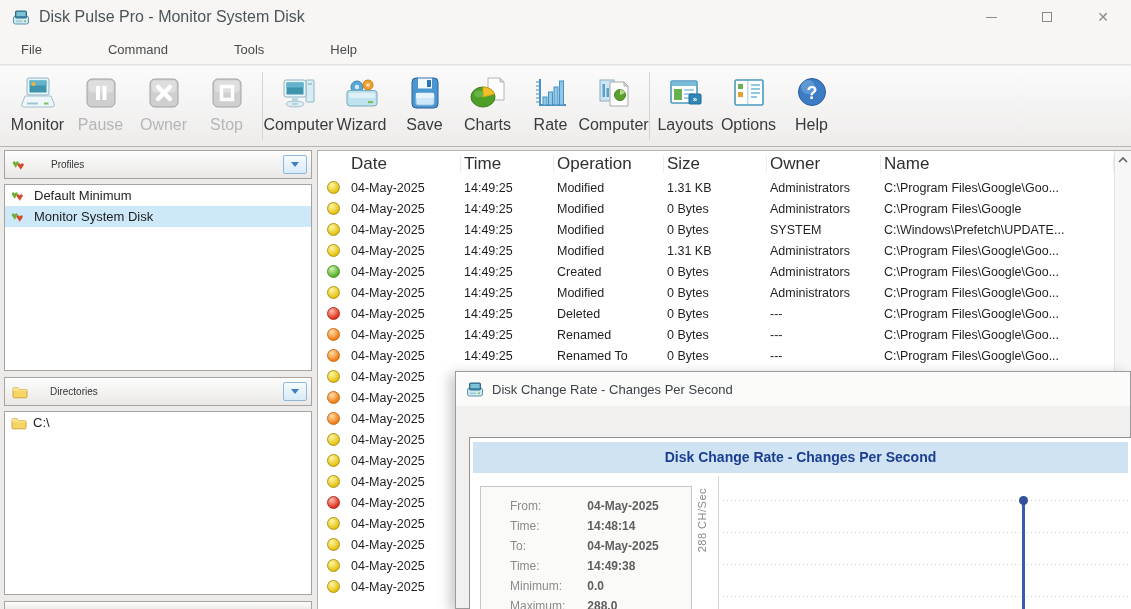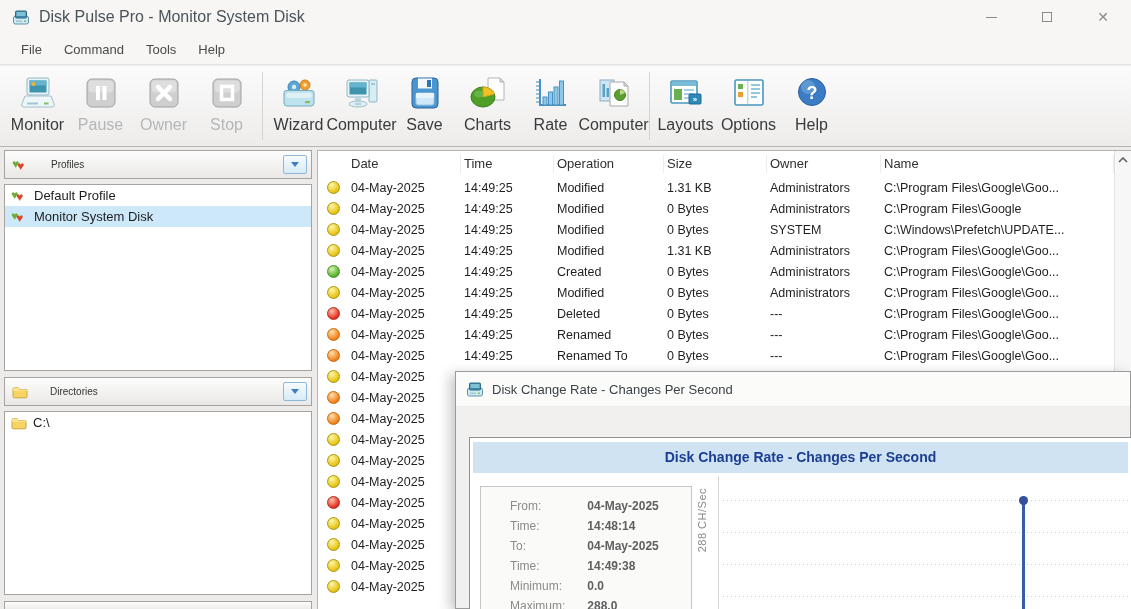--- a/index.html
+++ b/index.html
@@ -11,21 +11,21 @@
   .titlebar { position:absolute; left:0; top:0; right:0; height:34px; background:#f7f6f5; display:flex; align-items:center; }
   .app-icon { margin-left:12px; width:18px; height:18px; display:inline-flex; }
   .title-text { margin-left:9px; font-size:16px; color:#4a5459; }
   .win-controls { position:absolute; right:0; top:0; height:34px; display:flex; }
   .win-btn { width:56px; height:34px; display:flex; align-items:center; justify-content:center; color:#7e7e7e; }
   .glyph-min { width:11px; height:1px; background:#8a8a8a; display:inline-block; }
   .glyph-max { width:10px; height:10px; border:1px solid #8a8a8a; display:inline-block; }
   .glyph-close { font-size:14px; color:#8a8a8a; }
 
   
-  .menubar { position:absolute; left:0; top:34px; right:0; height:31px; background:#f7f6f5; display:flex; align-items:center; padding-left:10px; border-bottom:1px solid #e6e4e2; }
+  .menubar { position:absolute; left:0; top:34px; right:0; height:31px; background:#f7f6f5; display:flex; align-items:center; padding-left:10px; border-bottom:1px solid #e6e4e2;gap:44px; }
   .menu-item { font-size:13px; color:#4a4a4a; padding:5px 11px; cursor:default; }
 
   
   .toolbar { position:absolute; left:0; top:66px; right:0; height:81px; background:linear-gradient(#fcfbfb,#edeceb); border-bottom:1px solid #b7b5b3; display:flex; align-items:stretch; padding-left:6px; }
   .tb-group { display:flex; }
   .tb-sep { width:1px; background:#d6d4d2; margin:6px 4px; }
   .tb-btn { width:63px; padding-top:8px; display:flex; flex-direction:column; align-items:center; border-radius:3px; }
   .tb-icon { height:40px; display:flex; align-items:center; justify-content:center; }
   .tb-label { font-size:16px; color:#3a3a3a; margin-top:2px; }
   .tb-btn[data-state="disabled"] .tb-label { color:#b6b6b6; }
@@ -43,21 +43,21 @@
   .list-item[data-state="selected"] { background:#cde9f9; }
   .hearts { position:relative; width:17px; height:15px; display:inline-block; }
   .hearts span { position:absolute; font-size:12px; line-height:12px; }
   .heart-g { color:#6fae36; left:0; top:1px; }
   .heart-r { color:#d8472b; left:5px; top:3px; }
   .sliver { position:absolute; left:4px; width:308px; height:10px; border:1px solid #a6a3a0; background:linear-gradient(#fdfdfd,#eae9e7); }
 
   
   .table { position:absolute; left:317px; top:2px; right:0; bottom:0; background:#fff; border-left:1px solid #b3b3b3; border-top:1px solid #b3b3b3; }
   .t-header { display:grid; grid-template-columns:30px 113px 93px 110px 103px 114px 1fr; height:26px; align-items:center; padding-right:17px; }
-  .t-header .hc { font-size:13px; color:#2f2f2f; border-right:1px solid #ececec; height:18px; line-height:18px; padding-left:3px; white-space:nowrap; overflow:hidden; }
+  .t-header .hc { font-size:17px; color:#2f2f2f; border-right:1px solid #ececec; height:18px; line-height:18px; padding-left:3px; white-space:nowrap; overflow:hidden; }
   .t-header .hc:first-child { border-right:none; }
   .t-row { display:grid; grid-template-columns:30px 113px 93px 110px 103px 114px 1fr; height:21px; align-items:center; padding-right:17px; }
   .t-cell { font-size:12.5px; color:#1f1f1f; padding-left:3px; white-space:nowrap; overflow:hidden; }
   .t-dot-cell { display:flex; justify-content:center; }
   .dot { width:13px; height:13px; border-radius:50%; border:1px solid rgba(120,100,0,.35); }
   .dot[data-status="yellow"] { background:radial-gradient(circle at 35% 28%, #fdf6a8, #e7c414 68%, #c5a305); border-color:#b murky; border-color:#ae9510; }
   .dot[data-status="green"]  { background:radial-gradient(circle at 35% 28%, #d6f3b2, #59b42e 68%, #3f8f1c); border-color:#4d8f25; }
   .dot[data-status="red"]    { background:radial-gradient(circle at 35% 28%, #ffc0ae, #e23322 68%, #b71f10); border-color:#b32a1a; }
   .dot[data-status="orange"] { background:radial-gradient(circle at 35% 28%, #ffe0ae, #f2811a 68%, #cf650a); border-color:#c86a12; }
   .t-scrollbar { position:absolute; right:0; top:0; bottom:0; width:17px; background:#f7f7f7; border-left:1px solid #e3e3e3; }
@@ -168,45 +168,45 @@
             </svg>
           </span>
         <span class="tb-label">Stop</span>
       </div>
     </div>
     <div class="tb-sep"></div>
     <div class="tb-group">
       <div class="tb-btn" data-state="enabled">
         <span class="tb-icon">
             <svg width="38" height="36" viewBox="0 0 38 36">
-              <circle cx="14" cy="11" r="6" fill="#5aa8d8" stroke="#3c84b4"></circle>
-              <circle cx="14" cy="11" r="2.2" fill="#dceef8"></circle>
-              <circle cx="25" cy="9" r="5" fill="#f0a030" stroke="#cf7f18"></circle>
-              <circle cx="25" cy="9" r="1.8" fill="#fde3b8"></circle>
-              <path d="M4 17 Q4 14.5 7 14.5 L31 14.5 Q34 14.5 34 17 L34 27 Q34 30 31 30 L7 30 Q4 30 4 27 Z" fill="#bfe3ee" stroke="#74aabc"></path>
-              <rect x="6" y="17" width="26" height="5" rx="2.5" fill="#dff1f7"></rect>
-              <rect x="25" y="25" width="5" height="2.2" fill="#7ec15e"></rect>
-            </svg>
-          </span>
-        <span class="tb-label">Wizard</span>
-      </div>
-      <div class="tb-btn" data-state="enabled">
-        <span class="tb-icon">
-            <svg width="38" height="36" viewBox="0 0 38 36">
               <rect x="26" y="4" width="8" height="22" rx="1" fill="#d8ecf4" stroke="#8fb6c4"></rect>
               <rect x="28" y="7" width="4" height="2" fill="#9ec7d2"></rect>
               <rect x="4" y="4" width="22" height="17" rx="2" fill="#e8f4f8" stroke="#8fb6c4"></rect>
               <rect x="6.5" y="6.5" width="17" height="12" fill="#3e93ad"></rect>
               <rect x="6.5" y="6.5" width="17" height="5" fill="#63b4cc"></rect>
               <rect x="12" y="21" width="6" height="4" fill="#bcd8e2"></rect>
               <ellipse cx="15" cy="28" rx="9" ry="3" fill="#e2eff4" stroke="#9dbfcb"></ellipse>
               <ellipse cx="15" cy="28" rx="3.5" ry="1.4" fill="#b6d5e0"></ellipse>
             </svg>
           </span>
         <span class="tb-label">Computer</span>
+      </div>
+      <div class="tb-btn" data-state="enabled">
+        <span class="tb-icon">
+            <svg width="38" height="36" viewBox="0 0 38 36">
+              <circle cx="14" cy="11" r="6" fill="#5aa8d8" stroke="#3c84b4"></circle>
+              <circle cx="14" cy="11" r="2.2" fill="#dceef8"></circle>
+              <circle cx="25" cy="9" r="5" fill="#f0a030" stroke="#cf7f18"></circle>
+              <circle cx="25" cy="9" r="1.8" fill="#fde3b8"></circle>
+              <path d="M4 17 Q4 14.5 7 14.5 L31 14.5 Q34 14.5 34 17 L34 27 Q34 30 31 30 L7 30 Q4 30 4 27 Z" fill="#bfe3ee" stroke="#74aabc"></path>
+              <rect x="6" y="17" width="26" height="5" rx="2.5" fill="#dff1f7"></rect>
+              <rect x="25" y="25" width="5" height="2.2" fill="#7ec15e"></rect>
+            </svg>
+          </span>
+        <span class="tb-label">Wizard</span>
       </div>
       <div class="tb-btn" data-state="enabled">
         <span class="tb-icon">
             <svg width="38" height="36" viewBox="0 0 38 36">
               <rect x="6" y="2" width="26" height="30" rx="4" fill="#4a97cf" stroke="#2a62a0"></rect>
               <rect x="12" y="2.5" width="14" height="10" fill="#f2f8fc"></rect>
               <rect x="21" y="4" width="4" height="7" fill="#2d73b5"></rect>
               <rect x="10" y="17" width="18" height="12" rx="2" fill="#cfe7f8" stroke="#9cc4e4"></rect>
               <rect x="10" y="17" width="18" height="5" fill="#e8f4fc"></rect>
             </svg>
@@ -309,21 +309,21 @@
       <span class="dd-btn">
           <span class="dd-tri"></span>
         </span>
     </div>
     <div class="panel-list" style="top:36px; height:187px;">
       <div class="list-item" data-state="normal">
         <span class="hearts">
             <span class="heart-g">♥</span>
             <span class="heart-r">♥</span>
           </span>
-        <span style="margin-left:6px;">Default Profile</span>
+        <span style="margin-left:6px;">Default Minimum</span>
       </div>
       <div class="list-item" data-state="selected">
         <span class="hearts">
             <span class="heart-g">♥</span>
             <span class="heart-r">♥</span>
           </span>
         <span style="margin-left:6px;">Monitor System Disk</span>
       </div>
     </div>
 

